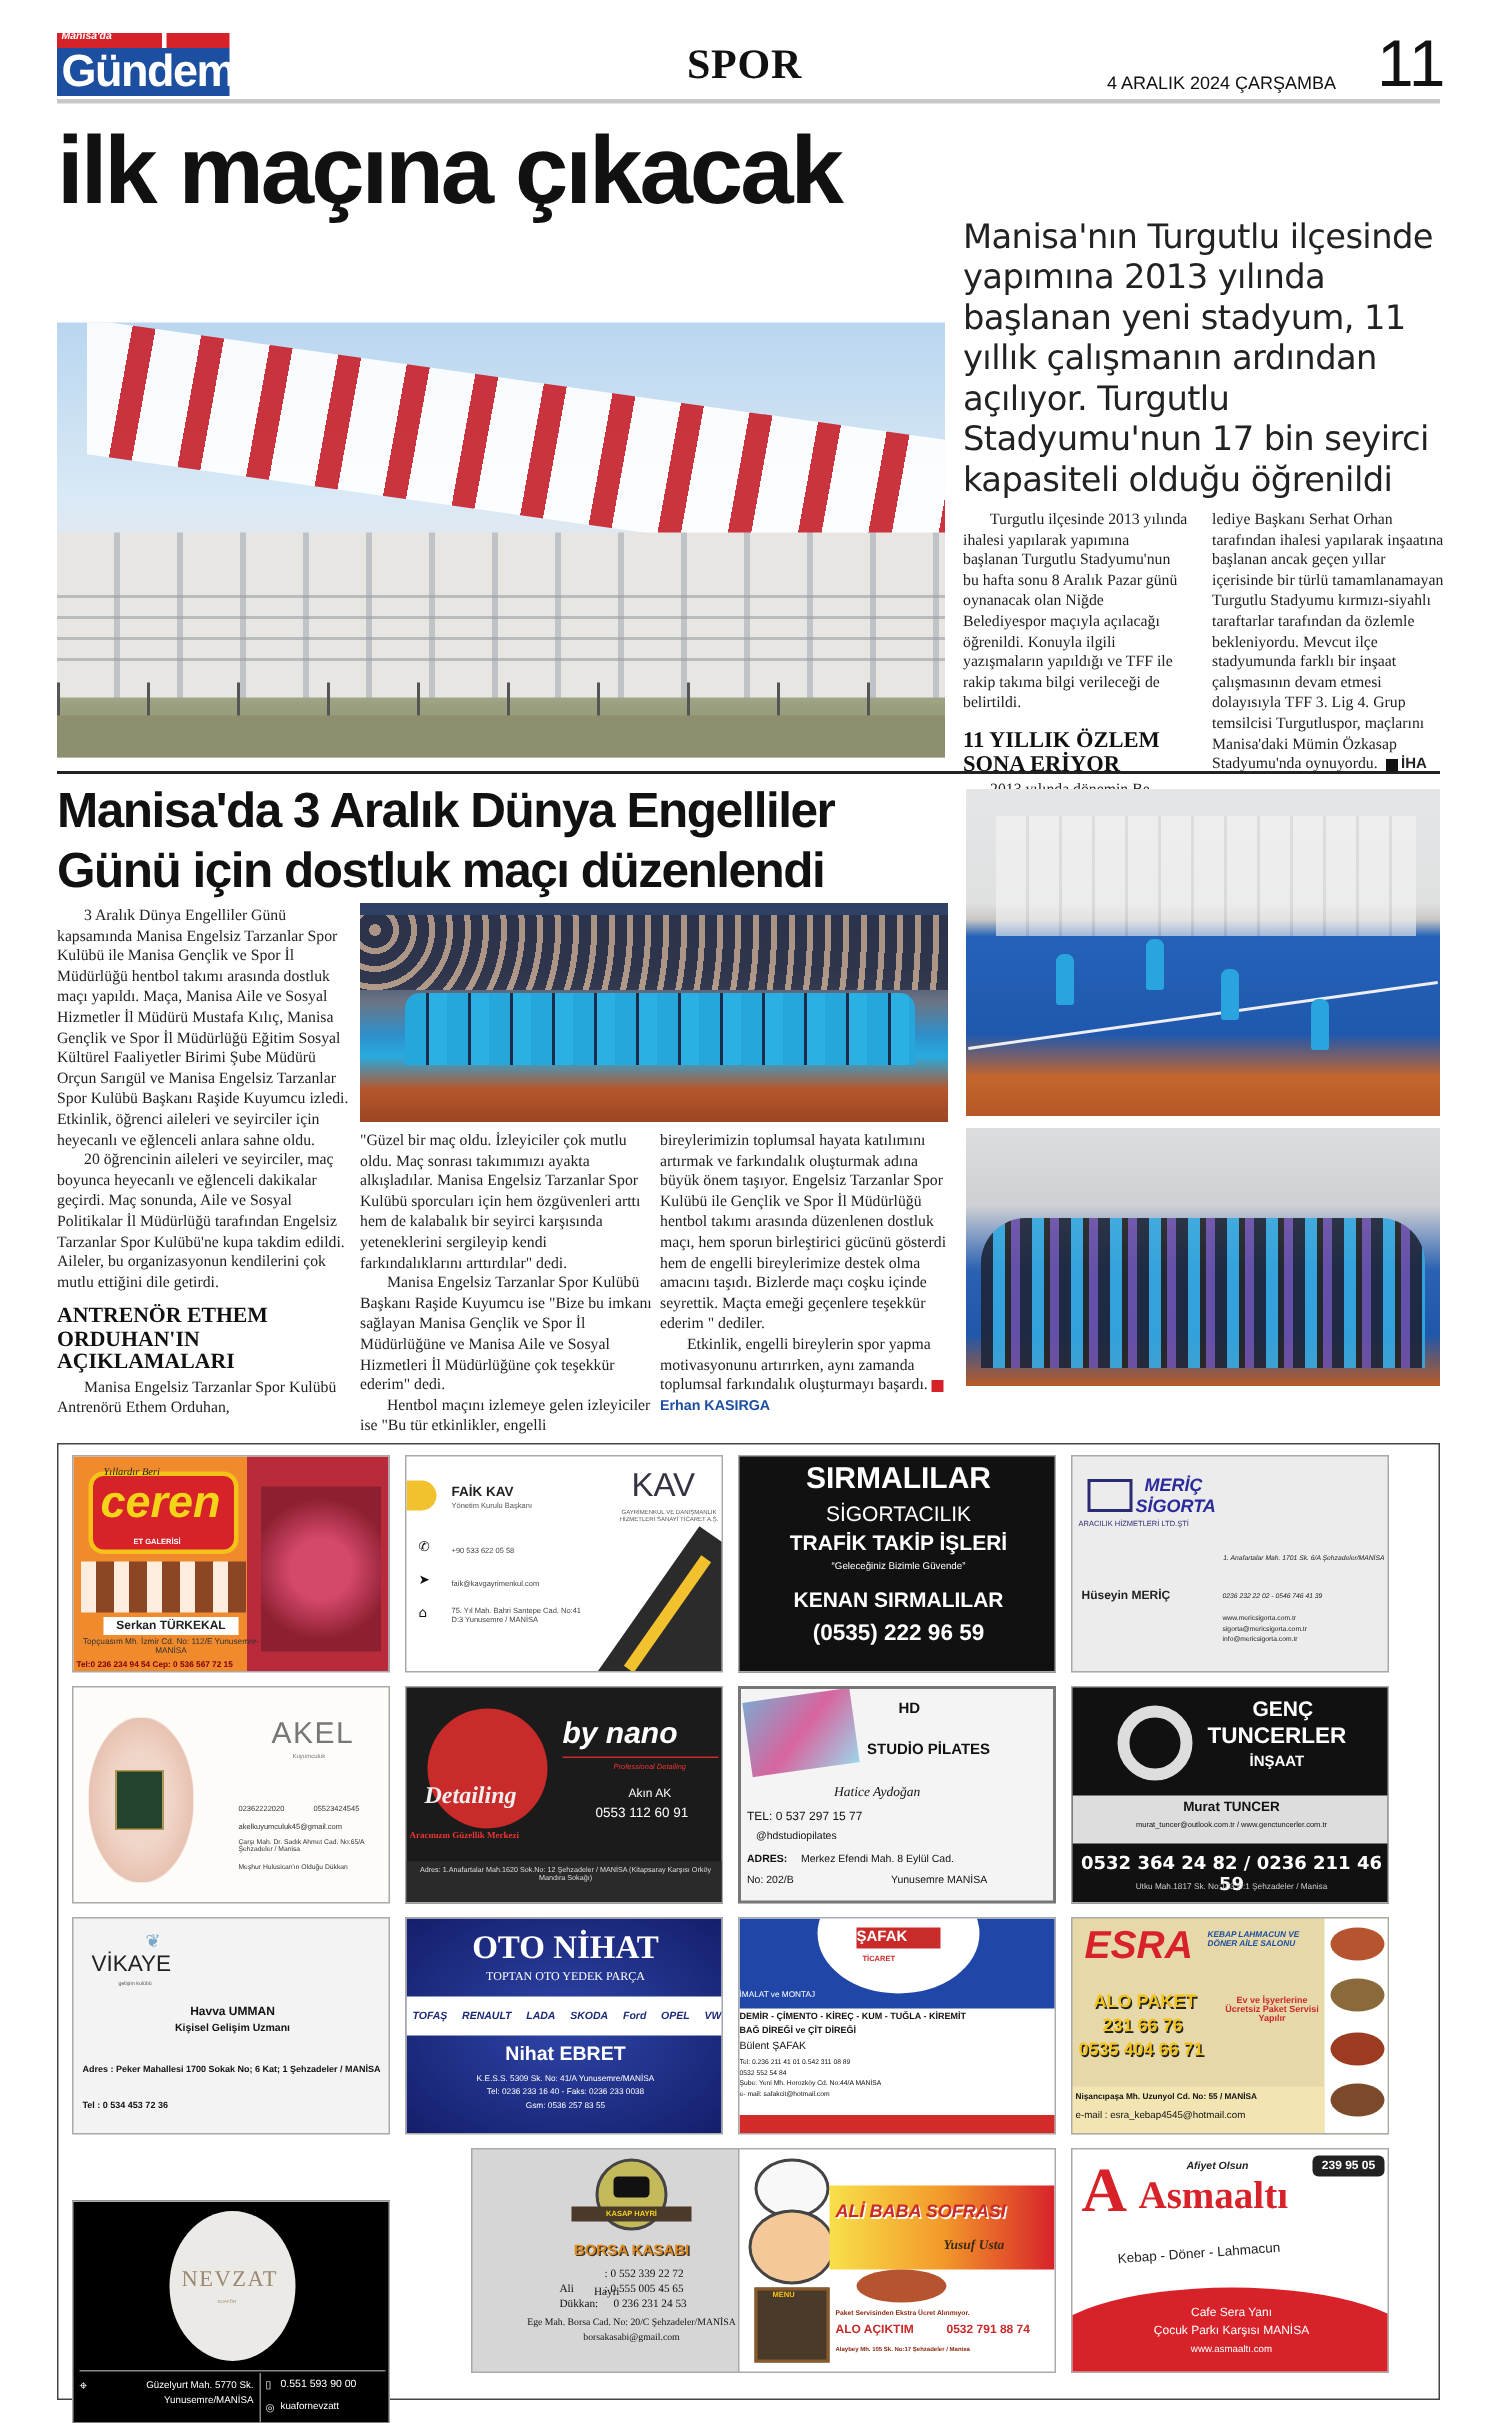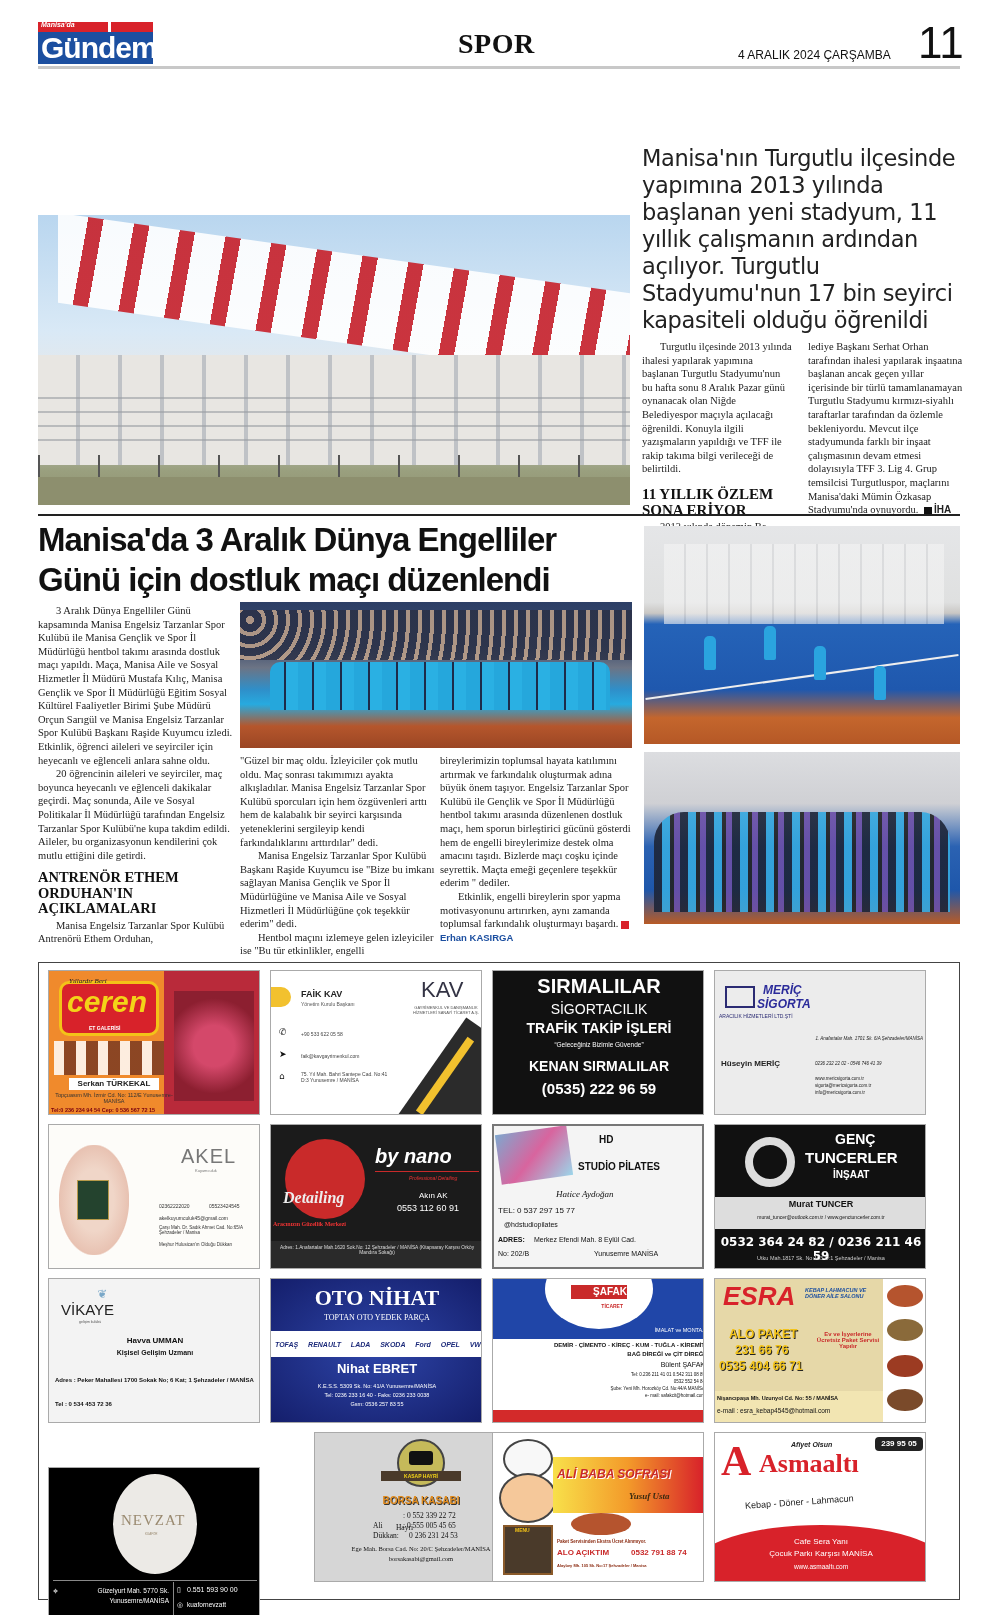--- a/index.html
+++ b/index.html
@@ -85,20 +85,21 @@
     <span class="small">Manisa'da</span>
     <div class="word">Gündem</div>
   </div>
   <div class="section-title">SPOR</div>
   <div class="date">4 ARALIK 2024 ÇARŞAMBA</div>
   <div class="page-num">11</div>
 </div>
 <div class="rule-top"></div>
 
 <h1 class="h1">
+  <span class="l2">ilk maçına çıkacak</span>
 </h1>
 <div class="photo-stadium" title="Turgutlu Stadyumu kırmızı-beyaz çatılı yeni stadyum">
   <div class="roof"></div>
   <div class="wall"></div>
   <div class="wall2"></div>
   <div class="fence"></div>
   <div class="ground"></div>
 </div>
 <div class="deck">Manisa'nın Turgutlu ilçesinde yapımına 2013 yılında başlanan yeni stadyum, 11 yıllık çalışmanın ardından açılıyor. Turgutlu Stadyumu'nun 17 bin seyirci kapasiteli olduğu öğrenildi</div>
 <div class="col1a body">
@@ -272,21 +273,21 @@
     <span style="position:static">Ford</span>
     <span style="position:static">OPEL</span>
     <span style="position:static">VW</span>
   </div>
   <div style="left:0;top:82px;width:212px;font:bold 13px 'Liberation Sans',sans-serif">Nihat EBRET</div>
   <div style="left:0;top:104px;width:212px;font:5.5px 'Liberation Sans',sans-serif">K.E.S.S. 5309 Sk. No: 41/A Yunusemre/MANİSA</div>
   <div style="left:0;top:113px;width:212px;font:5.5px 'Liberation Sans',sans-serif">Tel: 0236 233 16 40 - Faks: 0236 233 0038</div>
   <div style="left:0;top:122px;width:212px;font:5.5px 'Liberation Sans',sans-serif">Gsm: 0536 257 83 55</div>
 </div>
 
-<div class="ad c3 r3" style="background:#fff;text-align:right;">
+<div class="ad c3 r3" style="background:#fff;text-align:left;">
   <div style="left:0;top:0;width:212px;height:60px;background:#2046a8;"></div>
   <div style="left:52px;top:-30px;width:108px;height:80px;border-radius:50%;background:#fff;"></div>
   <div style="left:78px;top:6px;width:56px;height:14px;background:#c92a2a;color:#fff;font:bold 10px/14px 'Liberation Sans',sans-serif">ŞAFAK</div>
   <div style="left:82px;top:24px;width:48px;font:bold 5px 'Liberation Sans',sans-serif;color:#c92a2a">TİCARET</div>
   <div style="left:0;top:48px;width:212px;font:5.5px 'Liberation Sans',sans-serif;color:#fff">İMALAT ve MONTAJ</div>
   <div style="left:0;top:63px;width:212px;font:bold 6px 'Liberation Sans',sans-serif">DEMİR - ÇİMENTO - KİREÇ - KUM - TUĞLA - KİREMİT</div>
   <div style="left:0;top:72px;width:212px;font:bold 6px 'Liberation Sans',sans-serif">BAĞ DİREĞİ ve ÇİT DİREĞİ</div>
   <div style="left:0;top:82px;width:212px;font:7px 'Liberation Sans',sans-serif">Bülent ŞAFAK</div>
   <div style="left:0;top:93px;width:212px;font:4.5px 'Liberation Sans',sans-serif">Tel: 0.236 211 41 01 0.542 311 08 89</div>
   <div style="left:0;top:100px;width:212px;font:4.5px 'Liberation Sans',sans-serif">0532 552 54 84</div>

